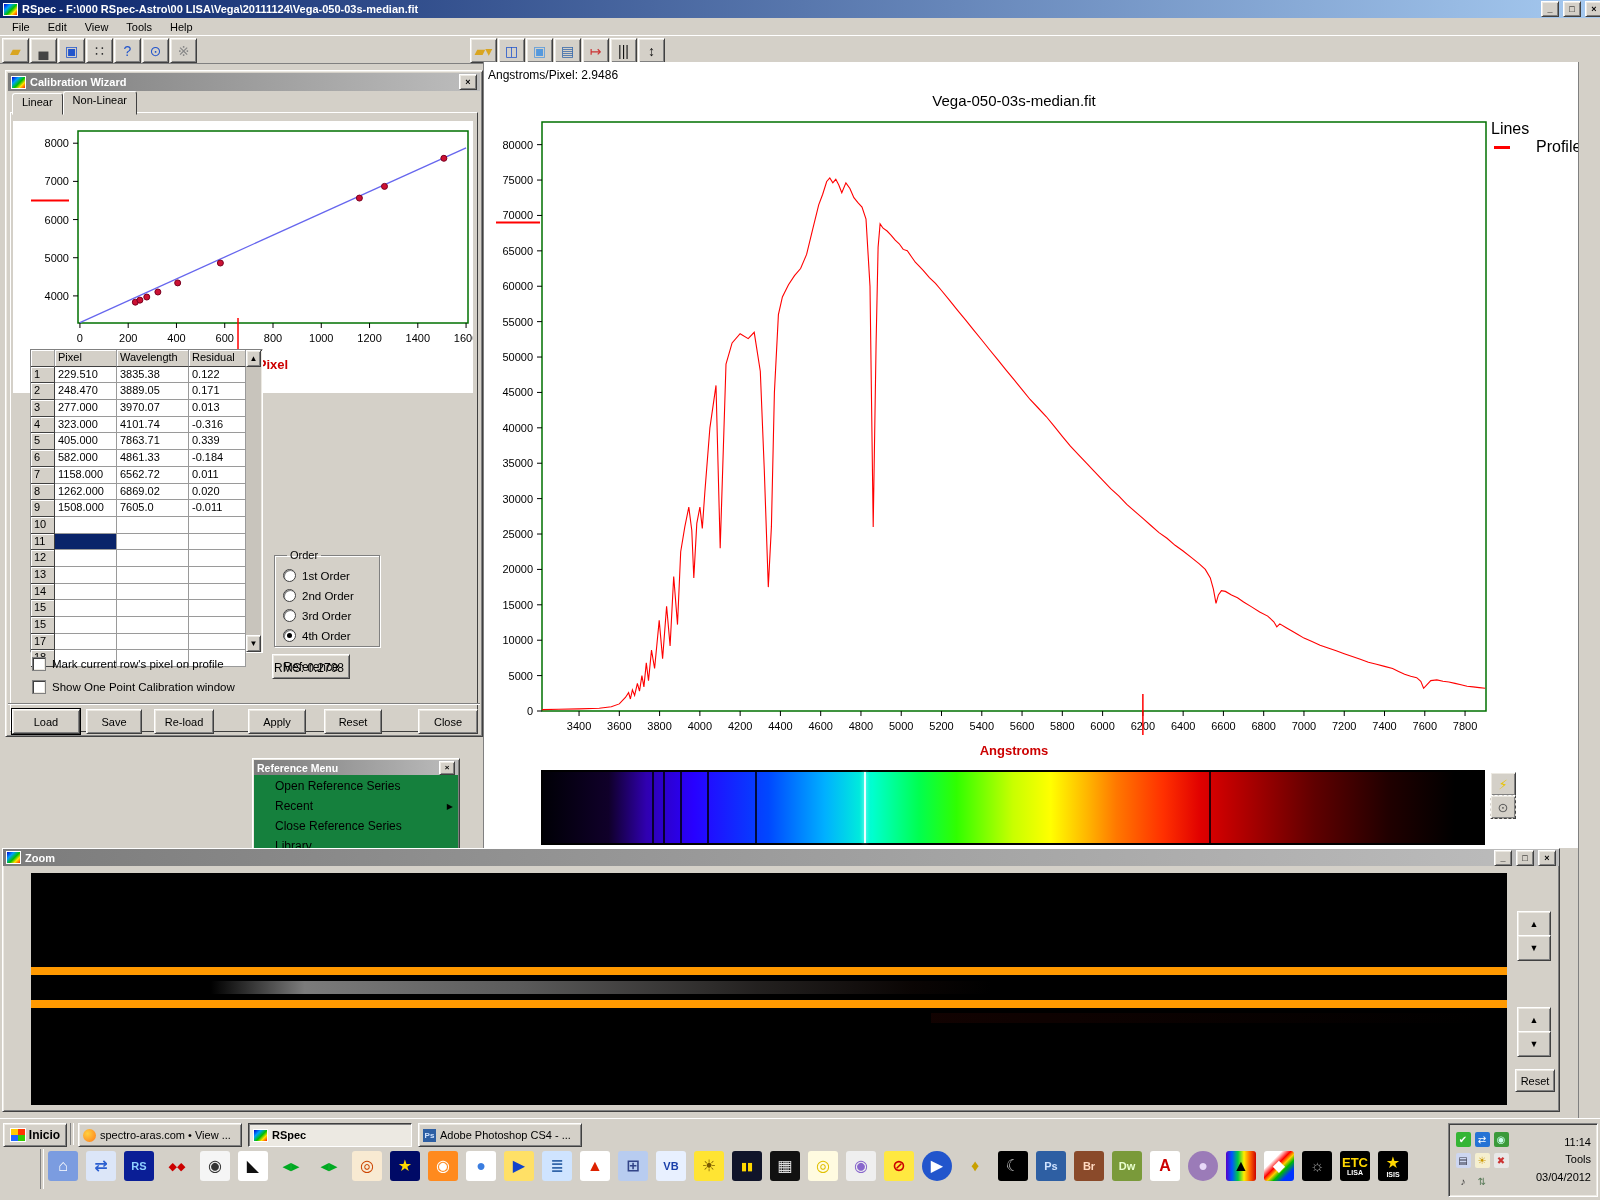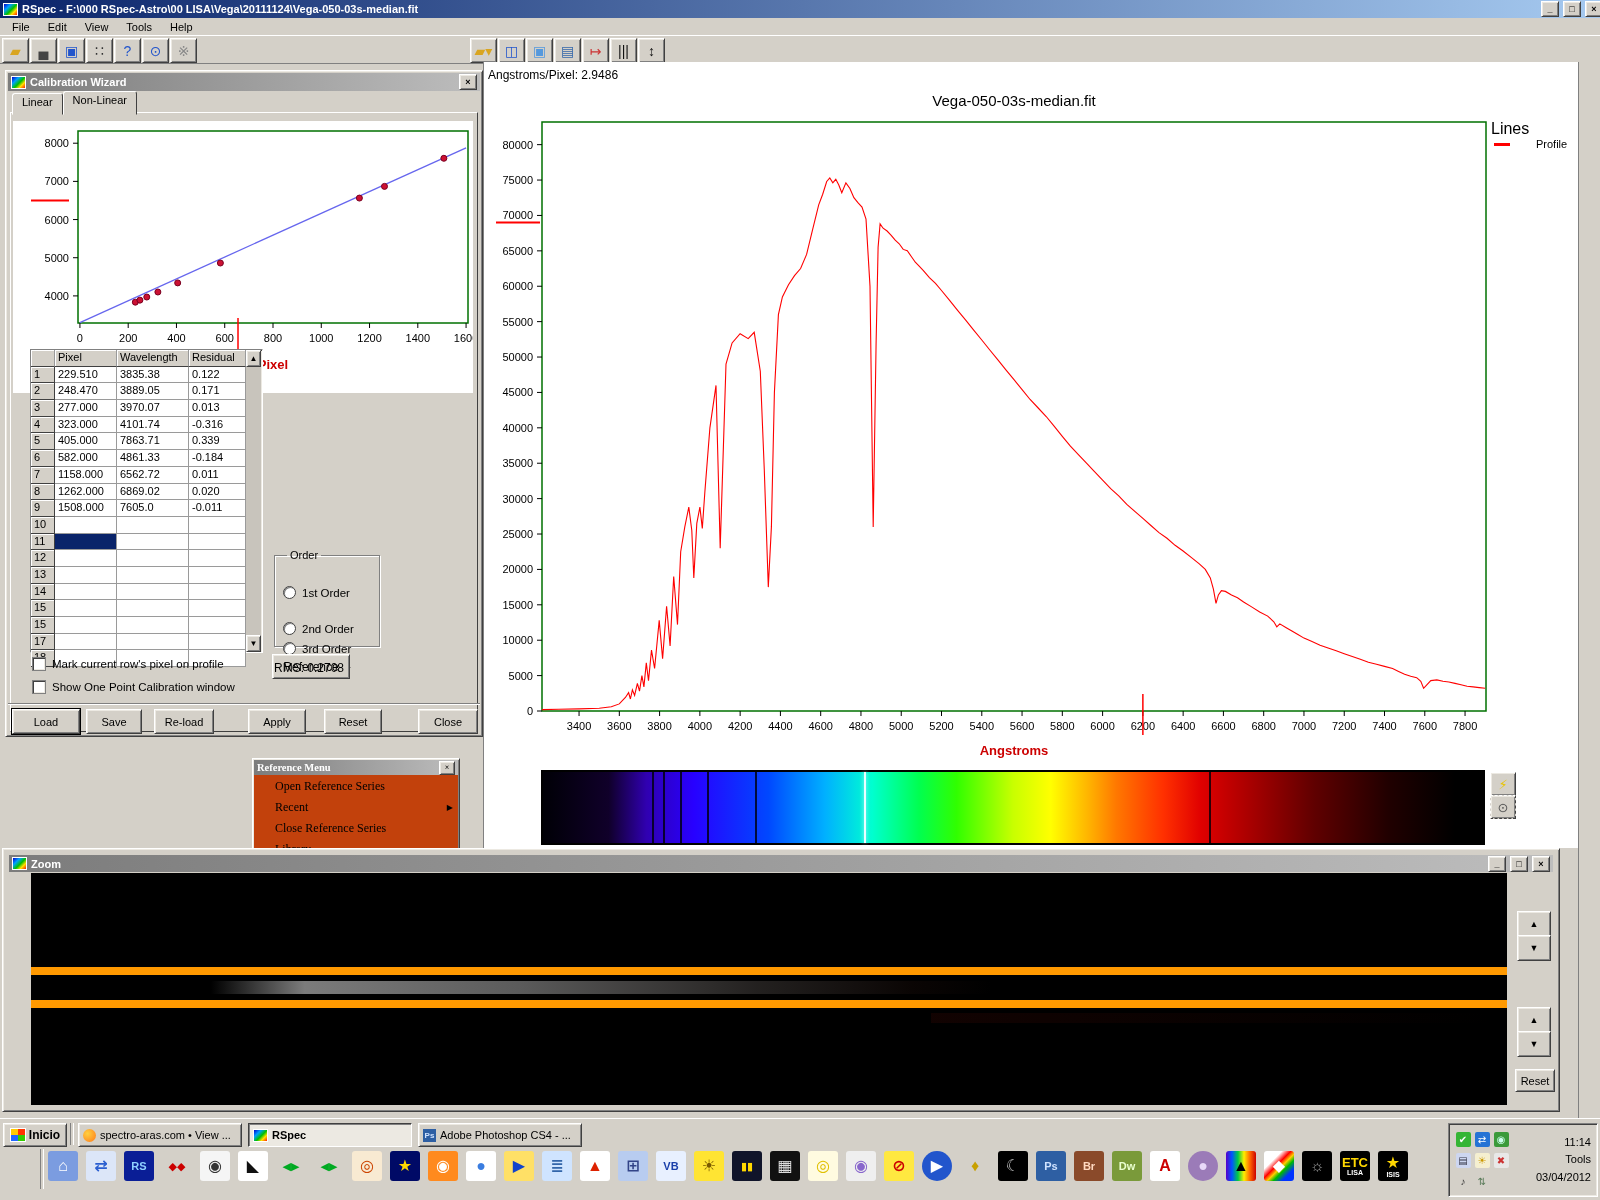--- a/index.html
+++ b/index.html
@@ -176,21 +176,21 @@
         <text x="979.0580204778157" y="642" text-anchor="middle" font-size="11" fill="#000">7800</text>
         <line x1="656.8737201365188" y1="606" x2="656.8737201365188" y2="647" stroke="#ff0000" stroke-width="1.5"></line>
         <line x1="10" y1="134.52644230769232" x2="54" y2="134.52644230769232" stroke="#ff0000" stroke-width="2"></line>
         <polyline points="56.0,621.6 72.9,621.2 93.1,620.9 113.2,620.2 125.3,618.8 133.3,615.9 139.4,609.5 142.6,604.6 144.4,611.0 146.4,601.8 148.6,607.4 151.4,595.4 153.5,603.2 155.9,587.6 157.9,598.9 160.3,574.9 162.5,592.6 165.5,562.1 168.6,580.5 173.2,532.4 176.6,570.6 180.6,518.2 184.1,557.9 187.7,488.5 191.5,536.6 194.7,463.7 198.8,438.9 202.8,419.1 205.8,442.5 207.8,489.9 210.8,435.4 213.9,419.1 216.3,440.4 218.9,403.5 223.9,339.8 230.0,297.4 234.2,460.2 240.0,276.1 246.1,254.9 254.1,245.7 262.2,250.6 268.2,244.3 274.3,283.2 278.3,382.3 282.3,499.1 285.4,438.9 288.4,304.4 292.4,226.6 296.4,208.9 302.5,196.8 308.5,187.6 314.6,180.5 320.6,166.4 326.6,141.6 332.7,116.8 336.7,106.2 340.7,93.5 343.8,89.9 346.8,94.9 349.8,91.3 352.8,97.0 355.8,104.8 359.9,94.9 363.9,100.5 367.9,109.7 371.9,114.7 376.0,119.0 380.0,131.0 384.0,198.2 387.2,438.9 390.1,254.9 392.1,159.3 394.1,135.9 397.1,140.2 401.1,143.0 405.2,147.3 409.2,152.2 413.2,155.8 417.2,161.4 421.3,162.8 425.3,168.5 429.3,174.2 433.4,178.4 437.4,182.7 443.4,189.7 449.5,195.4 455.5,202.5 463.6,212.4 471.6,222.3 479.7,232.2 487.7,242.1 495.8,252.0 503.8,262.0 511.9,271.9 519.9,281.8 528.0,291.7 536.1,301.6 544.1,311.5 552.2,320.0 560.2,328.5 568.3,338.4 576.3,348.3 584.4,358.2 592.4,366.7 600.5,375.2 608.5,383.7 616.6,392.2 624.7,400.7 632.7,407.8 640.8,416.3 648.8,423.4 656.9,430.4 664.9,437.5 673.0,444.6 681.0,450.3 689.1,457.3 697.1,463.0 705.2,469.4 713.3,475.8 719.3,481.4 724.3,489.9 727.4,501.2 730.0,515.4 732.4,506.9 735.4,502.7 739.4,503.4 745.5,506.9 751.5,509.7 757.6,514.0 765.6,518.9 773.7,523.9 781.7,528.1 787.8,533.8 790.8,538.8 793.8,535.9 799.8,539.5 805.9,543.0 811.9,546.5 818.0,550.1 826.0,553.6 834.1,557.2 842.1,560.0 850.2,562.8 858.2,565.7 866.3,568.5 874.3,571.3 882.4,574.2 890.5,576.3 898.5,578.4 906.6,580.5 912.6,583.4 918.6,586.2 924.7,588.3 930.7,589.7 934.8,593.3 937.6,600.3 940.8,596.8 944.8,592.6 950.9,591.9 956.9,593.3 962.9,594.0 969.0,595.4 975.0,596.8 981.1,598.2 987.1,598.9 993.2,599.6 999.2,600.3" fill="none" stroke="#ff0000" stroke-width="1.1"></polyline>
         <text x="528" y="667" text-anchor="middle" font-size="13" font-weight="bold" fill="#cc0000">Angstroms</text>
       </svg>
 
     <div class="abs" style="left:1007px;top:58px;font-size:16px;">Lines</div>
     <div class="abs rowflex" style="left:1010px;top:76px;gap:5px;">
       <span style="width:16px;height:3px;background:#ff0000;display:inline-block;"></span>
-      <span style="font-size:11px;padding-left:21px;">Profile</span>
+      <span style="font-size:16px;padding-left:21px;">Profile</span>
     </div>
 
     <div class="abs" style="left:57px;top:708px;width:944px;height:75px;background:#000;">
       <div class="abs spectrum-strip" style="left:2px;top:2px;right:2px;bottom:2px;" id="spectrum-strip">
           <div class="absline" style="left: 11.6%;"></div>
           <div class="absline" style="left: 12.8%;"></div>
           <div class="absline" style="left: 14.6%;"></div>
           <div class="absline" style="left: 17.4%;"></div>
           <div class="absline" style="left: 22.6%;"></div>
           <div class="absline bright" style="left: 34.1%;"></div>
@@ -384,21 +384,21 @@
       </div>
       <div style="width:15px;background:#c8c4bc;display:flex;flex-direction:column;justify-content:space-between;">
         <span class="btn" style="height:15px;font-size:8px;">▲</span>
         <span class="btn" style="height:15px;font-size:8px;">▼</span>
       </div>
     </div>
 
     <fieldset class="abs groupbox" style="left:268px;top:478px;width:96px;height:94px;background:#d4d0c8;margin:0;padding:2px 0 0 8px;">
       <legend>Order</legend>
       <div id="order-radios">
-          <div class="rowflex" style="margin: 23px 0px;">
+          <div class="rowflex" style="margin: 6px 0px;">
             <span class="radio"></span>
             <span style="font-size: 11.5px;">1st Order</span>
           </div>
           <div class="rowflex" style="margin: 7px 0px;">
             <span class="radio"></span>
             <span style="font-size: 11.5px;">2nd Order</span>
           </div>
           <div class="rowflex" style="margin: 7px 0px;">
             <span class="radio"></span>
             <span style="font-size: 11.5px;">3rd Order</span>
@@ -425,21 +425,21 @@
     <div class="abs" style="left:2px;top:632px;width:472px;border-top:1px solid #808080;border-bottom:1px solid #fff;"></div>
 
     <div class="abs btn btn-default" style="left:6px;top:638px;width:66px;height:23px;">Load</div>
     <div class="abs btn" style="left:80px;top:638px;width:54px;height:23px;">Save</div>
     <div class="abs btn" style="left:148px;top:638px;width:58px;height:23px;">Re-load</div>
     <div class="abs btn" style="left:242px;top:638px;width:56px;height:23px;">Apply</div>
     <div class="abs btn" style="left:318px;top:638px;width:56px;height:23px;">Reset</div>
     <div class="abs btn" style="left:412px;top:638px;width:58px;height:23px;">Close</div>
   </div>
 
-  <div class="abs b-out" style="left:252px;top:758px;width:206px;height:90px;background:#c2410c;overflow:hidden;z-index:5;font-family:Liberation Serif, serif;">
+  <div class="abs b-out" style="left:252px;top:758px;width:206px;height:90px;background:#15803d;overflow:hidden;z-index:5;">
     <div class="titlebar tb-gray" style="height:15px;margin:1px;font-size:10.5px;">
       <span style="flex:1;">Reference Menu</span>
       <span class="btn winbtn" style="width:14px;height:12px;font-size:8px;">×</span>
     </div>
     <div id="reference-items">
         <div class="menu-pop-item">
           <span>Open Reference Series</span>
         </div>
         <div class="menu-pop-item">
           <span>Recent</span>
@@ -448,21 +448,21 @@
         <div class="menu-pop-item">
           <span>Close Reference Series</span>
         </div>
         <div class="menu-pop-item">
           <span>Library</span>
         </div>
       </div>
   </div>
 
   <div class="abs b-out" style="left:2px;top:848px;width:1556px;height:262px;background:#d4d0c8;z-index:6;">
-    <div class="titlebar tb-gray" style="height:17px;margin:6px;">
+    <div class="titlebar tb-gray" style="height:17px;margin:0;">
       <span class="mini-logo"></span>
       <span style="flex:1;">Zoom</span>
       <span class="btn winbtn">_</span>
       <span class="btn winbtn">□</span>
       <span class="btn winbtn">×</span>
     </div>
 
     <div class="abs" style="left:28px;top:24px;width:1476px;height:232px;background:#000;">
       <div class="abs" style="left:0;top:94px;width:100%;height:8px;background:#ff9900;"></div>
       <div class="abs" style="left:0;top:127px;width:100%;height:8px;background:#ff9900;"></div>

